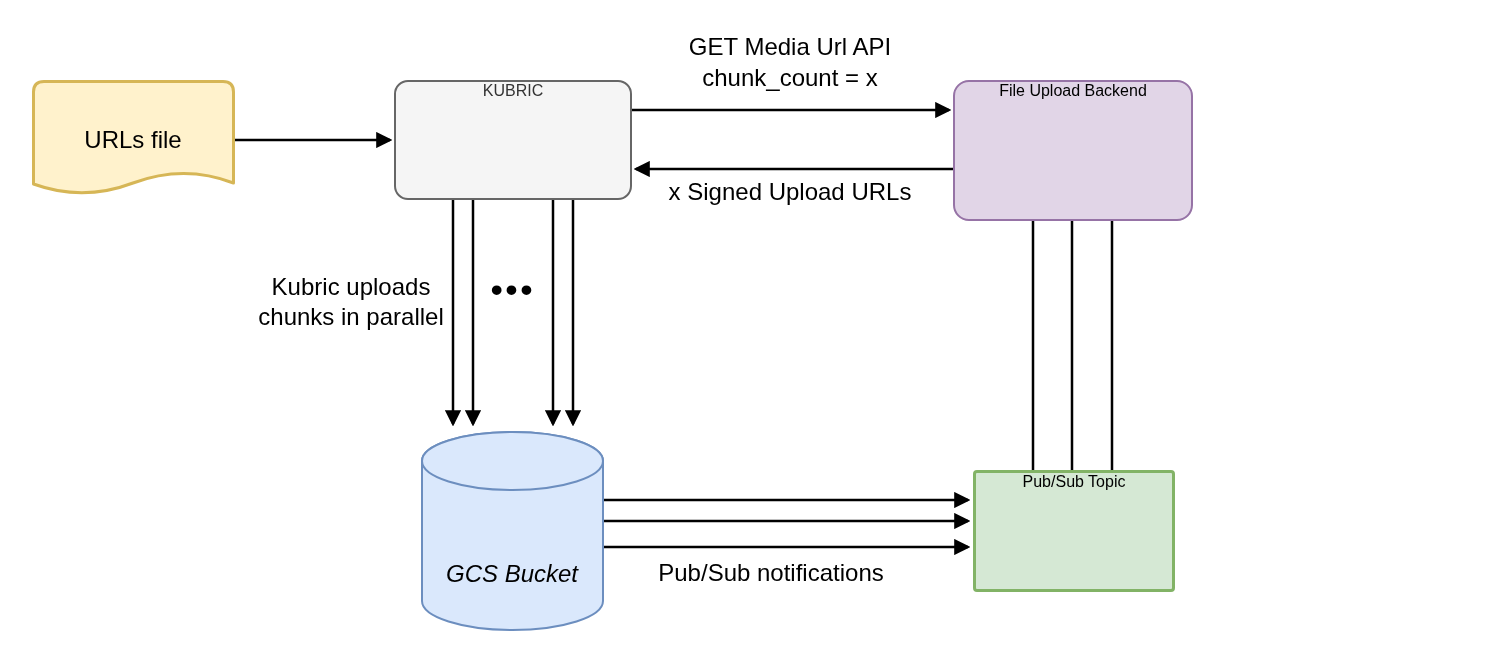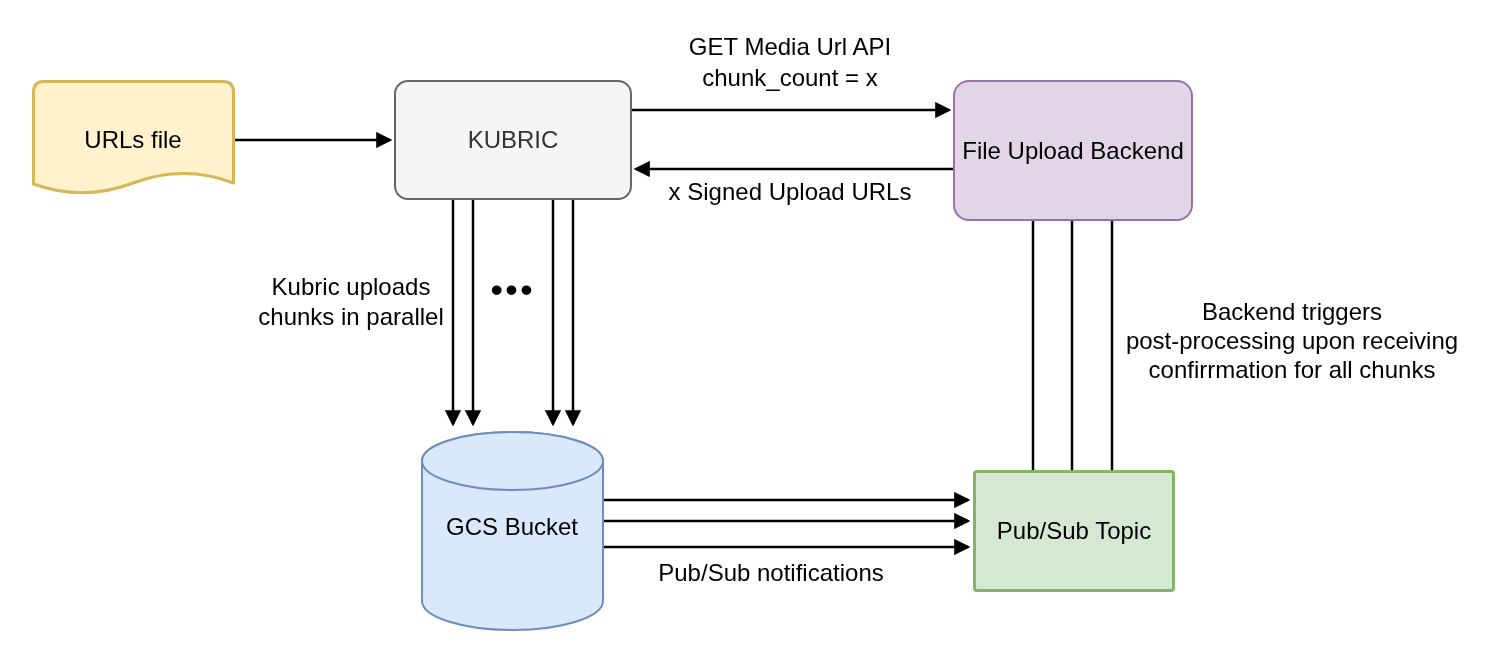--- a/index.html
+++ b/index.html
@@ -37,24 +37,23 @@
   }
   .arrow {
     stroke: #000000;
     stroke-width: 2.5;
     fill: none;
   }
   
   .node {
     position: absolute;
     display: flex;
-    align-items: center;
     justify-content: center;
     box-sizing: border-box;
-    font-size: 24px;
+    font-size: 16px;
     text-align: center;
   }
   .node-kubric {
     left: 394px; top: 80px; width: 238px; height: 120px;
     background: #F5F5F5;
     border: 2px solid #666666;
     border-radius: 14px;
     color: #333333;
   }
   .node-fub {
@@ -79,21 +78,21 @@
     white-space: nowrap;
   }
   .lbl span { display: block; }
   .lbl-get       { left: 790px;  top: 31px;  line-height: 31px; }
   .lbl-signed    { left: 790px;  top: 177px; }
   .lbl-kuploads  { left: 351px;  top: 272px; }
   .lbl-ellipsis  { left: 513px;  top: 272px; font-size: 34px; line-height: 34px; letter-spacing: 3px; font-weight: bold; }
   .lbl-notif     { left: 771px;  top: 558px; }
   .lbl-backend   { left: 1292px; top: 297px; line-height: 29px; }
   .lbl-media     { left: 133px;  top: 126px; line-height: 28px; }
-  .lbl-gcs       { left: 512px;  top: 513px; line-height: 28px; }
+  .lbl-gcs       { left: 512px;  top: 560px; line-height: 28px; font-style: italic; }
 </style>
 </head>
 <body>
 
 <div class="canvas">
 
   <svg class="layer" viewBox="0 0 1504 662">
     <defs>
       <marker id="ah" viewBox="0 0 10 10" refX="8.5" refY="5" markerWidth="6.5" markerHeight="6.5" orient="auto-start-reverse">
         <path d="M 0 0 L 10 5 L 0 10 Z" fill="#000000"></path>
@@ -175,19 +174,14 @@
   </div>
 
   <div class="lbl lbl-ellipsis">
     <span>•••</span>
   </div>
 
   <div class="lbl lbl-notif">
     <span>Pub/Sub notifications</span>
   </div>
 
-  <div class="lbl lbl-backend">
-    <span>Backend triggers</span>
-    <span>post-processing upon receiving</span>
-    <span>confirrmation for all chunks</span>
-  </div>
 
 </div>
 
 </body></html>

